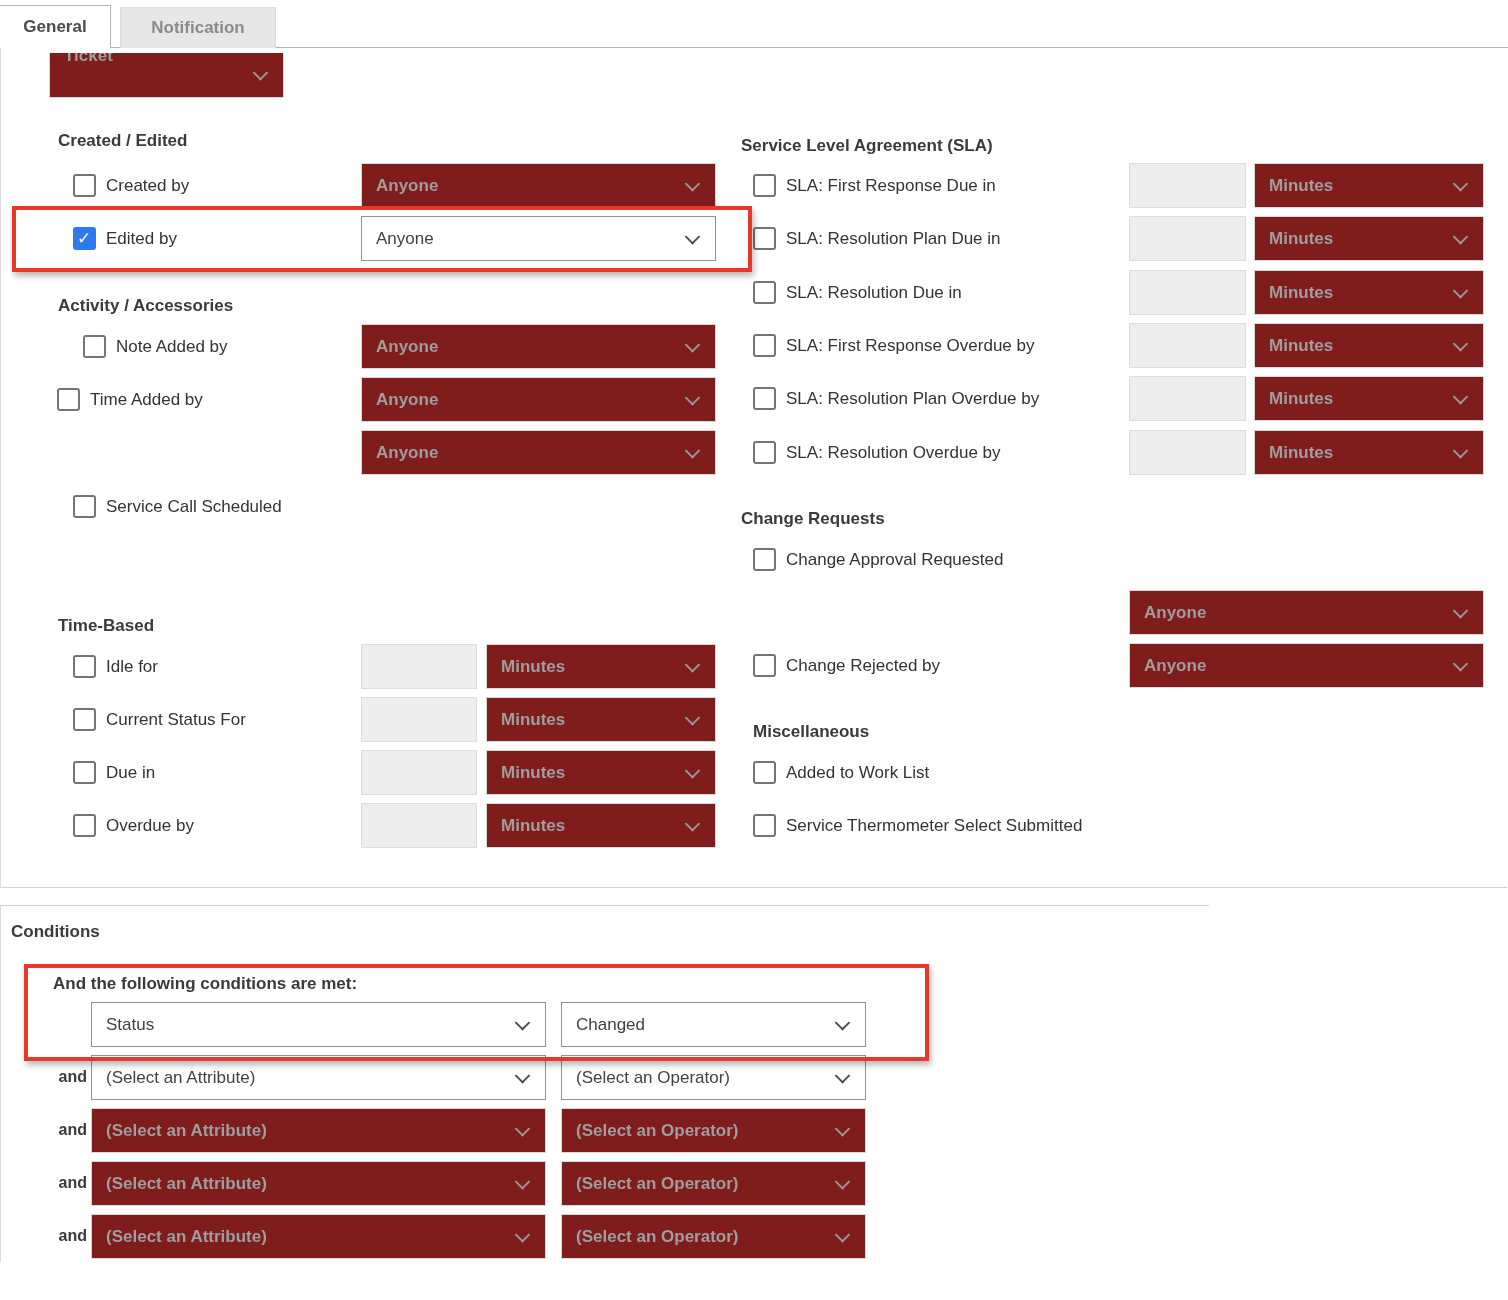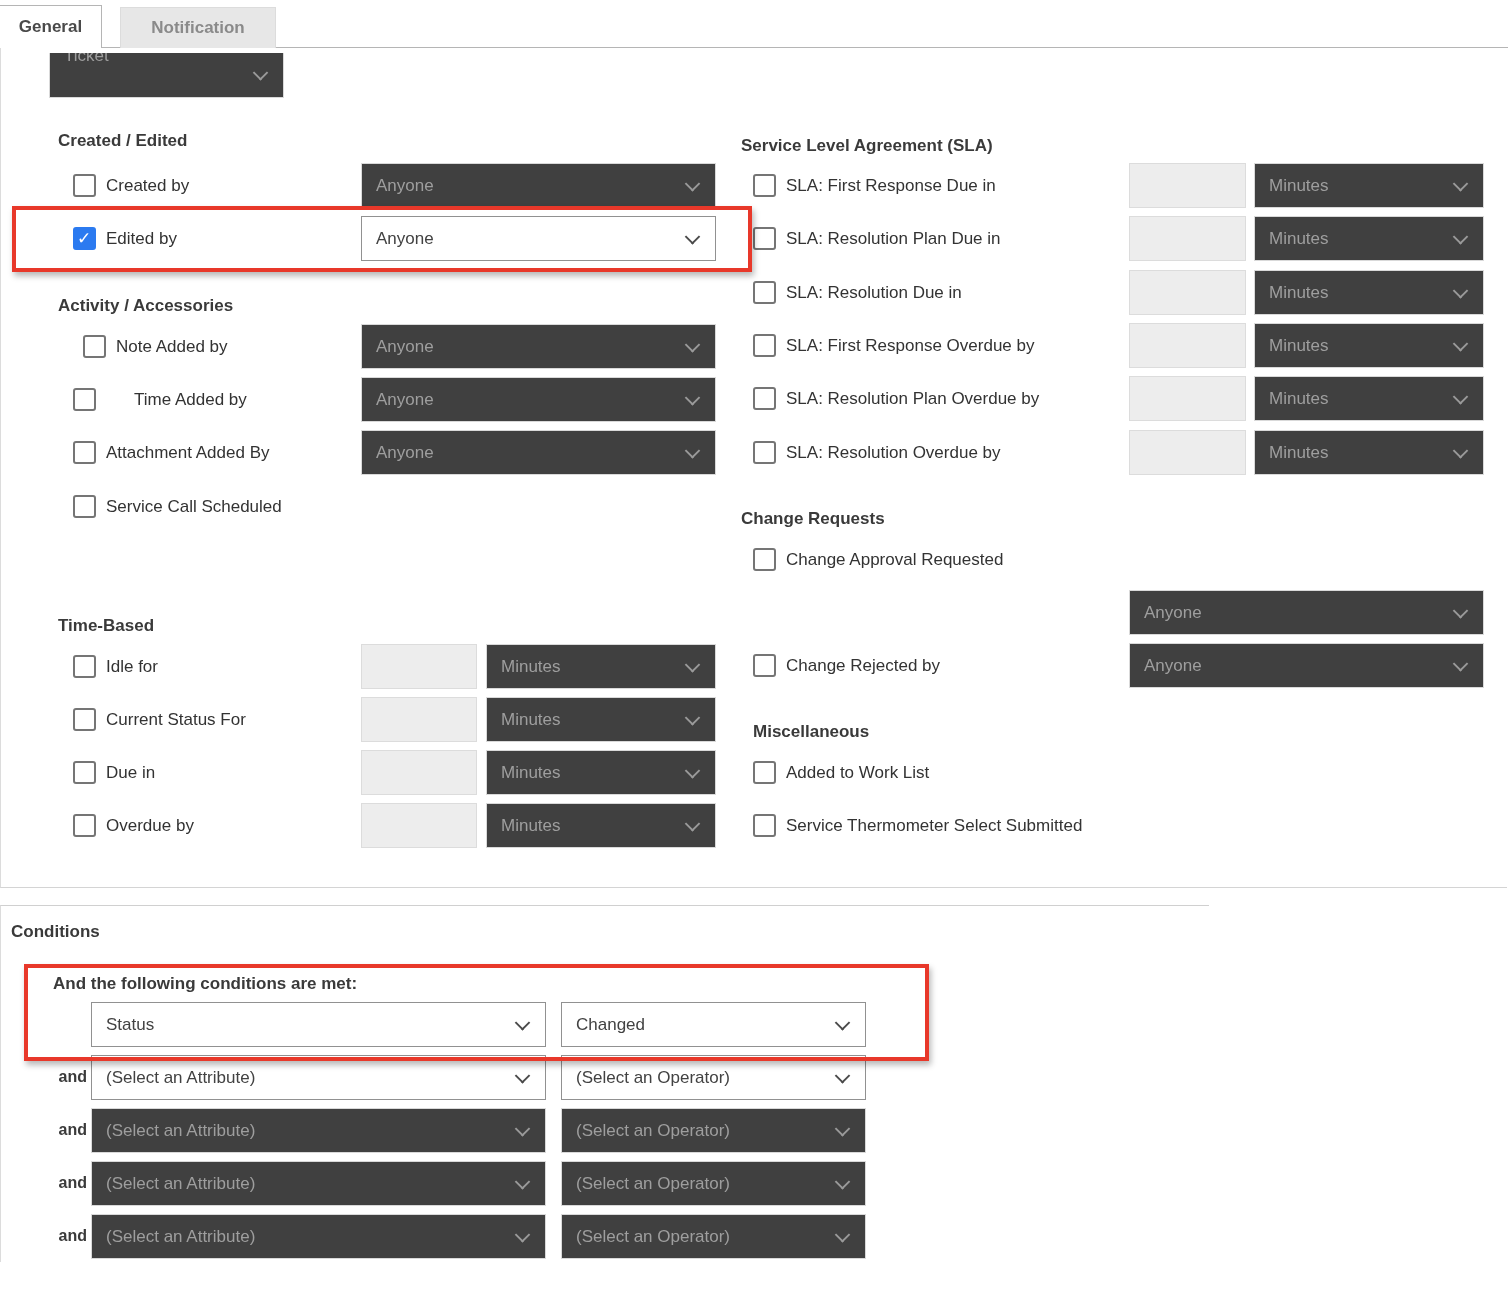--- a/index.html
+++ b/index.html
@@ -4,21 +4,21 @@
 <style>
   html,body{margin:0;padding:0;}
   body{font-family:"Liberation Sans","DejaVu Sans",sans-serif;background:#fff;}
   #screen{position:relative;width:1508px;height:1300px;background:#fff;overflow:hidden;}
 
   
   .tabbar{position:absolute;left:0;top:0;width:100%;height:48px;}
   .tabline{position:absolute;left:0;bottom:0;width:100%;height:1px;background:#b5b5b5;}
   .tab{position:absolute;display:flex;align-items:center;justify-content:center;
        font-size:17px;font-weight:bold;box-sizing:border-box;cursor:default;}
-  .tab-active{left:0;top:5px;width:102px;height:43px;background:#fff;color:#4a4a4a;
+  .tab-active{left:0;top:5px;width:111px;height:43px;background:#fff;color:#4a4a4a;
        border:1px solid #b5b5b5;border-bottom:none;border-left:none;z-index:3;}
   .tab-inactive{left:120px;top:7px;width:156px;height:41px;background:#e7e7e7;color:#8a8a8a;
        border:1px solid #dcdcdc;border-bottom:none;z-index:2;}
 
   
   .top-panel{position:absolute;left:0;top:48px;width:1507px;height:840px;
        border-left:1px solid #dcdcdc;border-bottom:1px solid #d4d4d4;box-sizing:border-box;overflow:hidden;}
   .cond-panel{position:absolute;left:0;top:905px;width:1209px;height:357px;
        border-top:1px solid #d0d0d0;border-left:1px solid #dcdcdc;box-sizing:border-box;}
 
@@ -28,21 +28,21 @@
   .cb{width:19px;height:19px;flex:none;background:#fff;border:2px solid #757575;border-radius:3px;
       box-sizing:content-box;position:relative;}
   .cb.checked{background:#2b7af0;border-color:#2b7af0;}
   .cb.checked::after{content:"\2713";position:absolute;left:2px;top:-1px;color:#fff;font-size:17px;font-weight:bold;}
   .lbl{margin-left:10px;font-size:17px;color:#333;}
   .sel{position:absolute;height:45px;box-sizing:border-box;display:flex;align-items:center;
        padding:0 36px 0 14px;font-size:17px;background:#fff;border:1px solid #919191;color:#424242;}
   .sel .chev{position:absolute;right:17px;top:50%;width:9px;height:9px;
        border-right:2px solid #4a4a4a;border-bottom:2px solid #4a4a4a;
        transform:translateY(-70%) rotate(45deg);}
-  .sel.disabled{background:#404040;border-color:#d9d9d9;color:#9e9e9e;}
+  .sel.disabled{background:#7f1d1d;border-color:#d9d9d9;color:#9e9e9e;font-weight:bold;}
   .sel.disabled .chev{border-color:#9a9a9a;}
   .inputbox{position:absolute;height:45px;box-sizing:border-box;background:#ededed;
        border:1px solid #dcdcdc;font-size:17px;color:#424242;display:flex;align-items:center;padding:0 10px;}
   .sel-text{overflow:hidden;text-overflow:ellipsis;}
 
   .ticket{overflow:hidden;border-top:none;}
   .ticket .sel-text{position:relative;top:-19px;}
 
   
   .hl{position:absolute;border:4px solid #e8382a;box-sizing:border-box;z-index:6;
@@ -97,33 +97,29 @@
 
     <div class="row" style="left:72px;top:276px;margin-left:10px;">
       <span class="cb"></span>
       <span class="lbl">Note Added by</span>
     </div>
     <div class="sel disabled" style="left:360px;top:276px;width:355px;">
       <span class="sel-text">Anyone</span>
       <span class="chev"></span>
     </div>
 
-    <div class="row" style="left:72px;top:329px;gap:28px;">
+    <div class="row" style="left:56px;top:329px;">
       <span class="cb"></span>
       <span class="lbl">Time Added by</span>
     </div>
     <div class="sel disabled" style="left:360px;top:329px;width:355px;">
       <span class="sel-text">Anyone</span>
       <span class="chev"></span>
     </div>
 
-    <div class="row" style="left:72px;top:382px;">
-      <span class="cb"></span>
-      <span class="lbl">Attachment Added By</span>
-    </div>
     <div class="sel disabled" style="left:360px;top:382px;width:355px;">
       <span class="sel-text">Anyone</span>
       <span class="chev"></span>
     </div>
 
     <div class="row" style="left:72px;top:436px;">
       <span class="cb"></span>
       <span class="lbl">Service Call Scheduled</span>
     </div>
 

